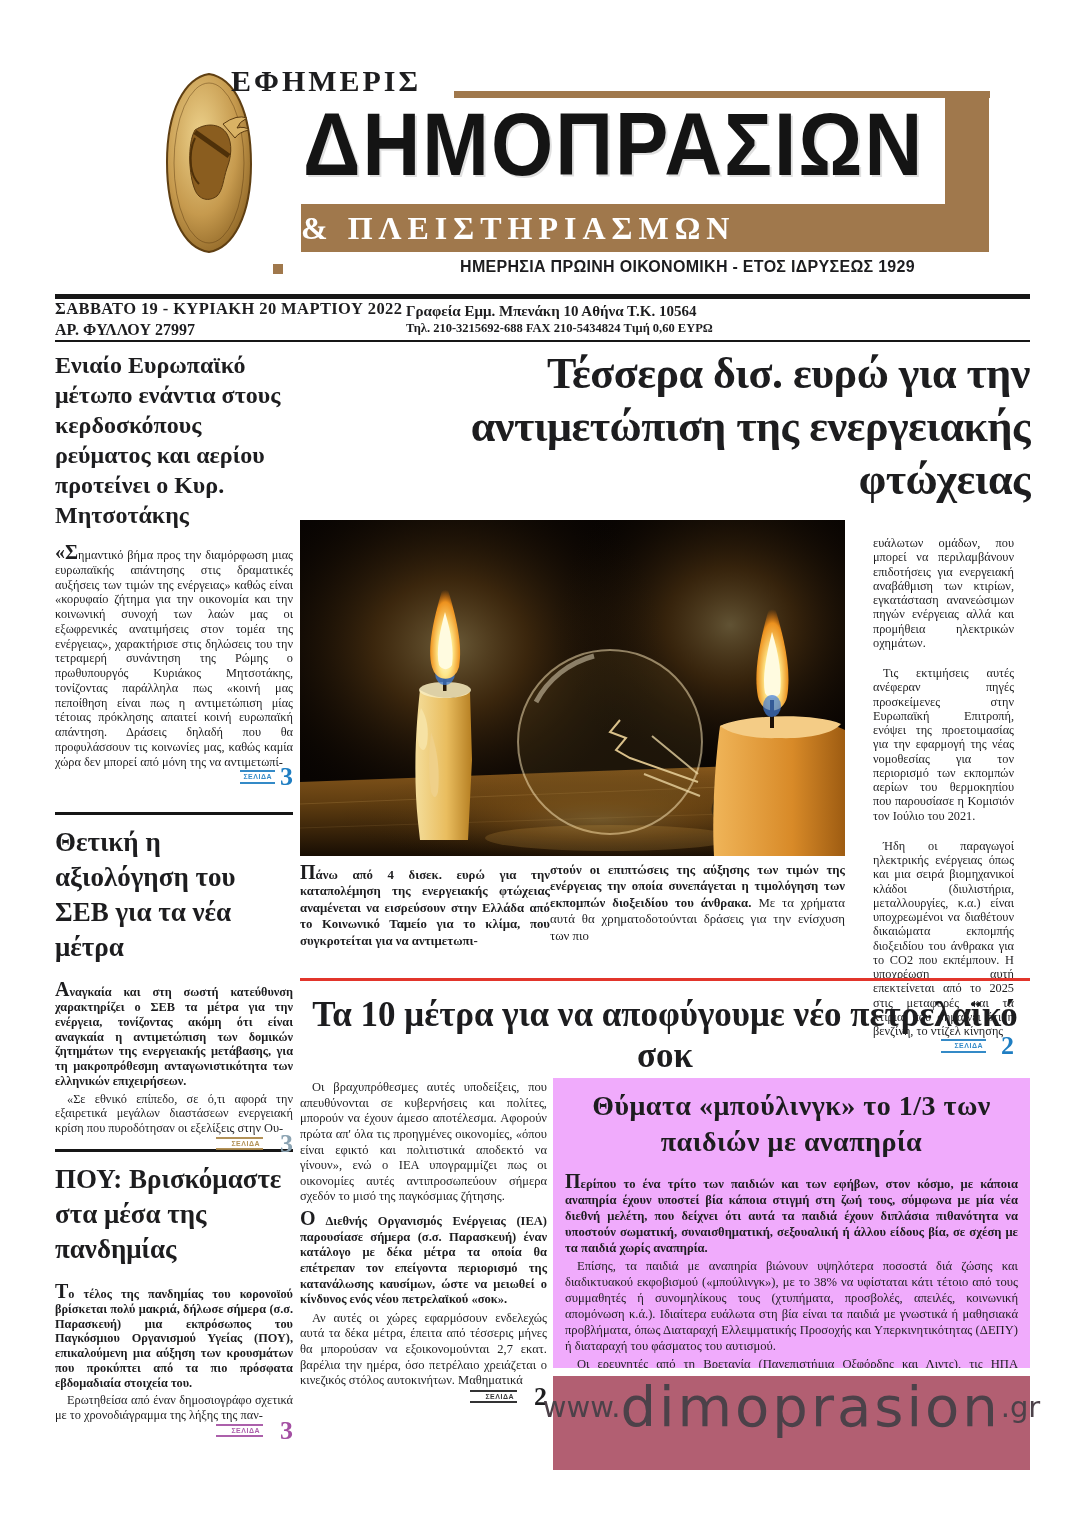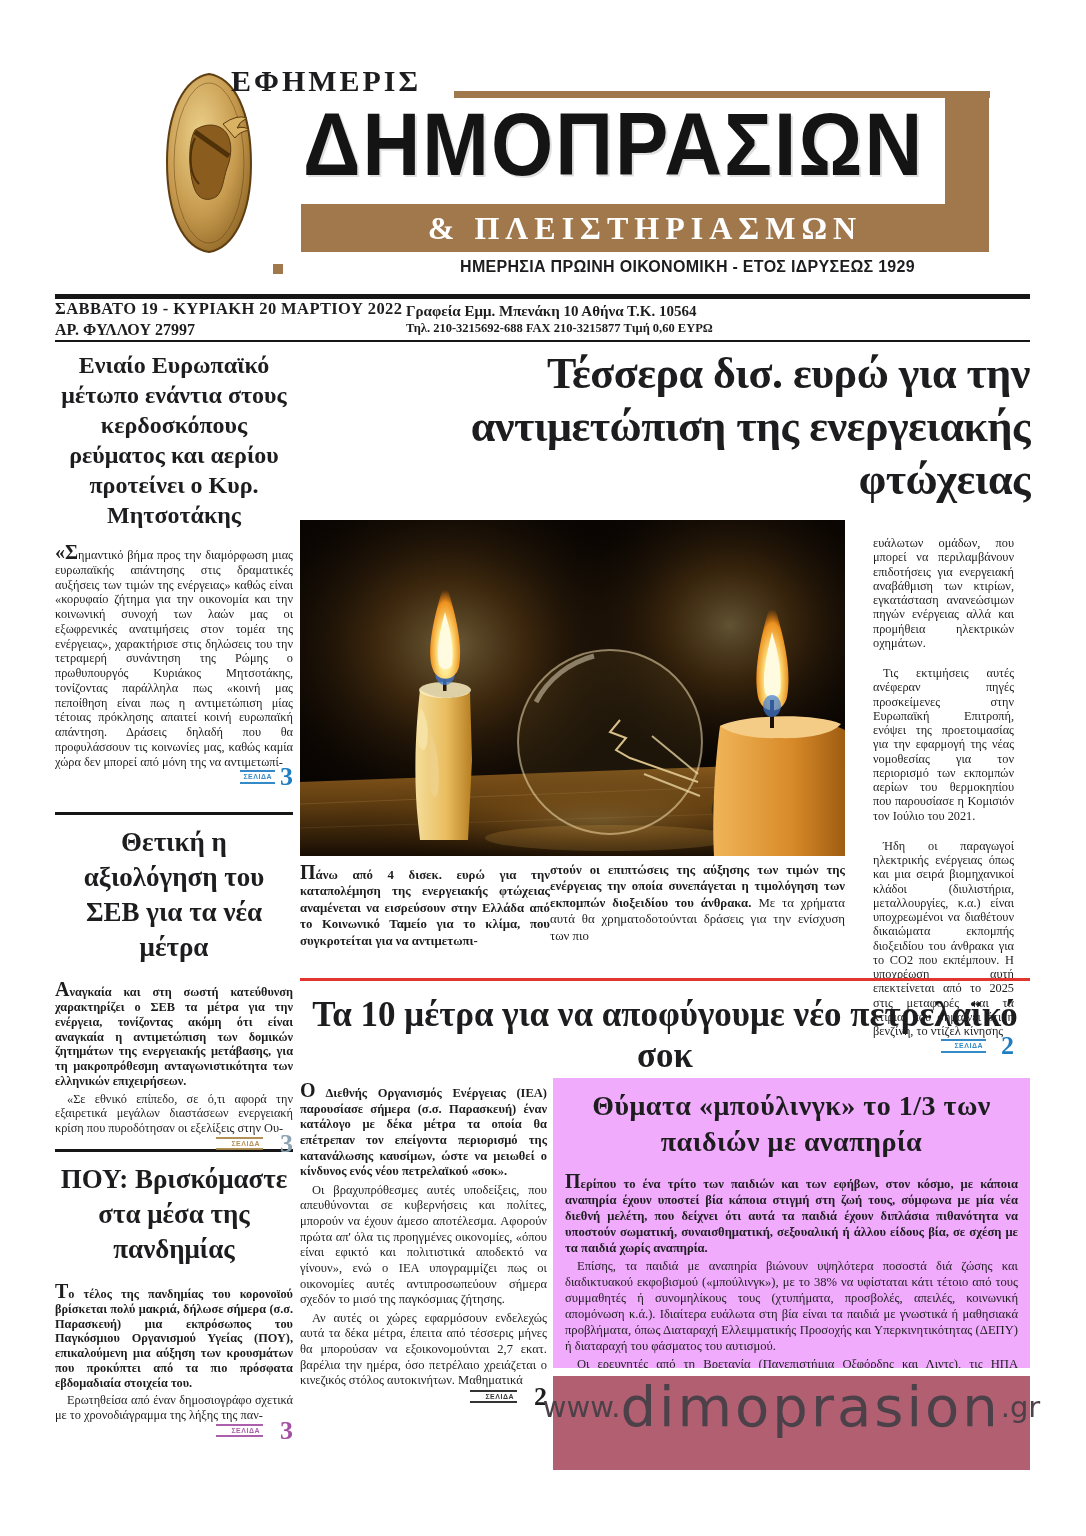--- a/index.html
+++ b/index.html
@@ -8,21 +8,21 @@
 
   
   .masthead{position:absolute;left:55px;top:28px;width:975px;height:264px;}
   .coin{position:absolute;left:110px;top:44px;width:88px;height:182px;}
   .kicker-row{position:absolute;left:176px;top:36px;right:40px;display:flex;align-items:flex-end;gap:33px;}
   .kicker{font-size:30px;font-weight:bold;letter-spacing:3px;}
   .kicker-rule{flex:1;height:7px;margin-top:2px;}
   .mast-title{position:absolute;left:248px;top:72px;width:660px;font-family:"Liberation Sans",sans-serif;
         font-weight:800;font-size:80px;line-height:1;letter-spacing:2px;color:#141414;white-space:nowrap;
         transform:scaleY(1.12);transform-origin:top left;text-shadow:2px 2px 0 rgba(0,0,0,0.12);}
-  .band{position:absolute;left:246px;top:176px;width:688px;height:48px;display:flex;align-items:center;justify-content:center;}
+  .band{position:absolute;left:246px;top:176px;width:688px;height:48px;display:flex;align-items:center;}
   .band-text{font-size:32px;font-weight:bold;color:#ffffff;letter-spacing:6px;}
   .band-bar{position:absolute;left:890px;top:66px;width:44px;height:112px;}
   .tag-sq{position:absolute;left:218px;top:236px;width:10px;height:10px;}
   .tagline{position:absolute;left:360px;top:230px;width:545px;text-align:center;
         font-family:"Liberation Sans",sans-serif;font-size:16px;font-weight:bold;letter-spacing:0.3px;}
 
   
   .dateline{position:absolute;left:55px;top:294px;width:975px;height:48px;box-sizing:border-box;
         border-top:5px solid #161616;border-bottom:2px solid #161616;display:flex;align-items:center;font-weight:bold;}
   .dl-cell{text-align:left;line-height:1.25;}
@@ -33,21 +33,21 @@
   .dl-email{font-size:13px;}
   .dl-addr{font-size:15px;}
   .dl-tel{font-size:12.5px;}
 
   
   .left-col{position:absolute;left:55px;top:350px;width:238px;}
   .sb-art{padding-bottom:10px;}
   .sb-art.div{border-top:3px solid #161616;padding-top:10px;}
   .sb-art1{min-height:462px;box-sizing:border-box;}
   .sb-art2{min-height:316px;box-sizing:border-box;}
-  .sb-h{font-weight:bold;text-align:center;}
+  .sb-h{font-weight:bold;}
   .sb-h.s1{font-size:24px;line-height:1.25;margin:0 0 12px;}
   .sb-h.s2{font-size:27px;line-height:1.3;margin:0 0 14px;}
   .sb-p{font-size:12.3px;line-height:1.2;text-align:justify;margin:0 0 3px;text-indent:12px;}
   .sb-p.lead{text-indent:0;}
   .bold{font-weight:bold;}
   .ini{font-size:20px;font-weight:bold;line-height:1;}
 
   
   .jump{display:inline-flex;align-items:center;gap:5px;float:right;margin-left:6px;margin-top:-4px;}
   .jump-ico{display:inline-block;font-family:"Liberation Sans",sans-serif;font-size:7px;font-weight:bold;
@@ -119,21 +119,21 @@
     <div class="tagline">ΗΜΕΡΗΣΙΑ ΠΡΩΙΝΗ ΟΙΚΟΝΟΜΙΚΗ  -  ΕΤΟΣ ΙΔΡΥΣΕΩΣ 1929</div>
   </header>
 
   <div class="dateline">
     <div class="dl-cell dl-1">
       <div class="dl-date">ΣΑΒΒΑΤΟ 19 - ΚΥΡΙΑΚΗ 20  ΜΑΡΤΙΟΥ  2022</div>
       <div class="dl-issue">ΑΡ. ΦΥΛΛΟΥ 27997</div>
     </div>
     <div class="dl-cell dl-3">
       <div class="dl-addr">Γραφεία Εμμ. Μπενάκη 10 Αθήνα Τ.Κ. 10564</div>
-      <div class="dl-tel">Τηλ.  210-3215692-688  FAX  210-3215877  Τιμή  0,60  ΕΥΡΩ</div>
+      <div class="dl-tel">Τηλ.  210-3215692-688  FAX  210-5434824  Τιμή  0,60  ΕΥΡΩ</div>
     </div>
   </div>
 
   <aside class="left-col">
 
     <article class="sb-art sb-art1">
       <h2 class="sb-h s1">Ενιαίο Ευρωπαϊκό μέτωπο ενάντια στους κερδοσκόπους ρεύματος και αερίου προτείνει ο Κυρ. Μητσοτάκης</h2>
       <p class="sb-p lead"><span class="ini">«Σ</span><span>ημαντικό βήμα προς την διαμόρφωση μιας ευρωπαϊκής απάντησης στις δραματικές αυξήσεις των τιμών της ενέργειας» καθώς είναι «κορυφαίο ζήτημα για την οικονομία και την κοινωνική συνοχή των λαών μας οι εξωφρενικές ανατιμήσεις στον τομέα της ενέργειας», χαρακτήρισε στις δηλώσεις του την τετραμερή συνάντηση της Ρώμης ο πρωθυπουργός Κυριάκος Μητσοτάκης, τονίζοντας παράλληλα πως «κοινή μας πεποίθηση είναι πως η αντιμετώπιση μίας τέτοιας πρόκλησης απαιτεί κοινή ευρωπαϊκή απάντηση. Δράσεις δηλαδή που θα προφυλάσσουν τις κοινωνίες μας, καθώς καμία χώρα δεν μπορεί από μόνη της να αντιμετωπί-</span><span class="jump" style="color: rgb(31, 126, 194);">
             <span class="jump-ico">ΣΕΛΙΔΑ</span>
             <span class="jump-num">3</span>
@@ -248,22 +248,22 @@
         <p class="bp-p"><span class="bold">στούν οι επιπτώσεις της αύξησης των τιμών της ενέργειας την οποία συνεπάγεται η τιμολόγηση των εκπομπών διοξειδίου του άνθρακα.</span>
           <span>Με τα χρήματα αυτά θα χρηματοδοτούνται δράσεις για την ενίσχυση των πιο</span></p>
       </div>
     </div>
 
     <div class="redline" style="background-color: rgb(226, 53, 43);"></div>
 
     <h2 class="oil-h">Τα 10 μέτρα για να αποφύγουμε νέο πετρελαϊκό σοκ</h2>
 
     <div class="middle-col">
+      <p class="mc-p">Οι βραχυπρόθεσμες αυτές υποδείξεις, που απευθύνονται σε κυβερνήσεις και πολίτες, μπορούν να έχουν άμεσο αποτέλεσμα. Αφορούν πρώτα απ' όλα τις προηγμένες οικονομίες, «όπου είναι εφικτό και πολιτιστικά αποδεκτό να γίνουν», ενώ ο ΙΕΑ υπογραμμίζει πως οι οικονομίες αυτές αντιπροσωπεύουν σήμερα σχεδόν το μισό της παγκόσμιας ζήτησης.</p>
       <p class="mc-p lead bold"><span class="ini">Ο</span><span> Διεθνής Οργανισμός Ενέργειας (ΙΕΑ) παρουσίασε σήμερα (σ.σ. Παρασκευή) έναν κατάλογο με δέκα μέτρα τα οποία θα επέτρεπαν τον επείγοντα περιορισμό της κατανάλωσης καυσίμων, ώστε να μειωθεί ο κίνδυνος ενός νέου πετρελαϊκού «σοκ».</span></p>
-      <p class="mc-p">Οι βραχυπρόθεσμες αυτές υποδείξεις, που απευθύνονται σε κυβερνήσεις και πολίτες, μπορούν να έχουν άμεσο αποτέλεσμα. Αφορούν πρώτα απ' όλα τις προηγμένες οικονομίες, «όπου είναι εφικτό και πολιτιστικά αποδεκτό να γίνουν», ενώ ο ΙΕΑ υπογραμμίζει πως οι οικονομίες αυτές αντιπροσωπεύουν σήμερα σχεδόν το μισό της παγκόσμιας ζήτησης.</p>
       <p class="mc-p"><span>Αν αυτές οι χώρες εφαρμόσουν ενδελεχώς αυτά τα δέκα μέτρα, έπειτα από τέσσερις μήνες θα μπορούσαν να εξοικονομούνται 2,7 εκατ. βαρέλια την ημέρα, όσο πετρέλαιο χρειάζεται ο κινεζικός στόλος αυτοκινήτων. Μαθηματικά</span><span class="jump" style="color: rgb(29, 29, 31);">
             <span class="jump-ico">ΣΕΛΙΔΑ</span>
             <span class="jump-num">2</span>
           </span></p>
     </div>
 
     <section class="bluebox" style="background-color: #f0abfc;">
       <h3 class="bb-h">Θύματα «μπούλινγκ» το 1/3 των παιδιών με αναπηρία</h3>
       <p class="bb-p lead bold"><span class="ini">Π</span><span>ερίπου το ένα τρίτο των παιδιών και των εφήβων, στον κόσμο, με κάποια αναπηρία έχουν υποστεί βία κάποια στιγμή στη ζωή τους, σύμφωνα με μία νέα διεθνή μελέτη, που δείχνει ότι αυτά τα παιδιά έχουν διπλάσια πιθανότητα να υποστούν σωματική, συναισθηματική, σεξουαλική ή άλλου είδους βία, σε σχέση με τα παιδιά χωρίς αναπηρία.</span></p>
       <p class="bb-p">Επίσης, τα παιδιά με αναπηρία βιώνουν υψηλότερα ποσοστά διά ζώσης και διαδικτυακού εκφοβισμού («μπούλινγκ»), με το 38% να υφίσταται κάτι τέτοιο από τους συμμαθητές ή συνομηλίκους τους (χτυπήματα, προσβολές, απειλές, κοινωνική απομόνωση κ.ά.). Ιδιαίτερα ευάλωτα στη βία είναι τα παιδιά με γνωστικά ή μαθησιακά προβλήματα, όπως Διαταραχή Ελλειμματικής Προσοχής και Υπερκινητικότητας (ΔΕΠΥ) ή διαταραχή του φάσματος του αυτισμού.</p>

